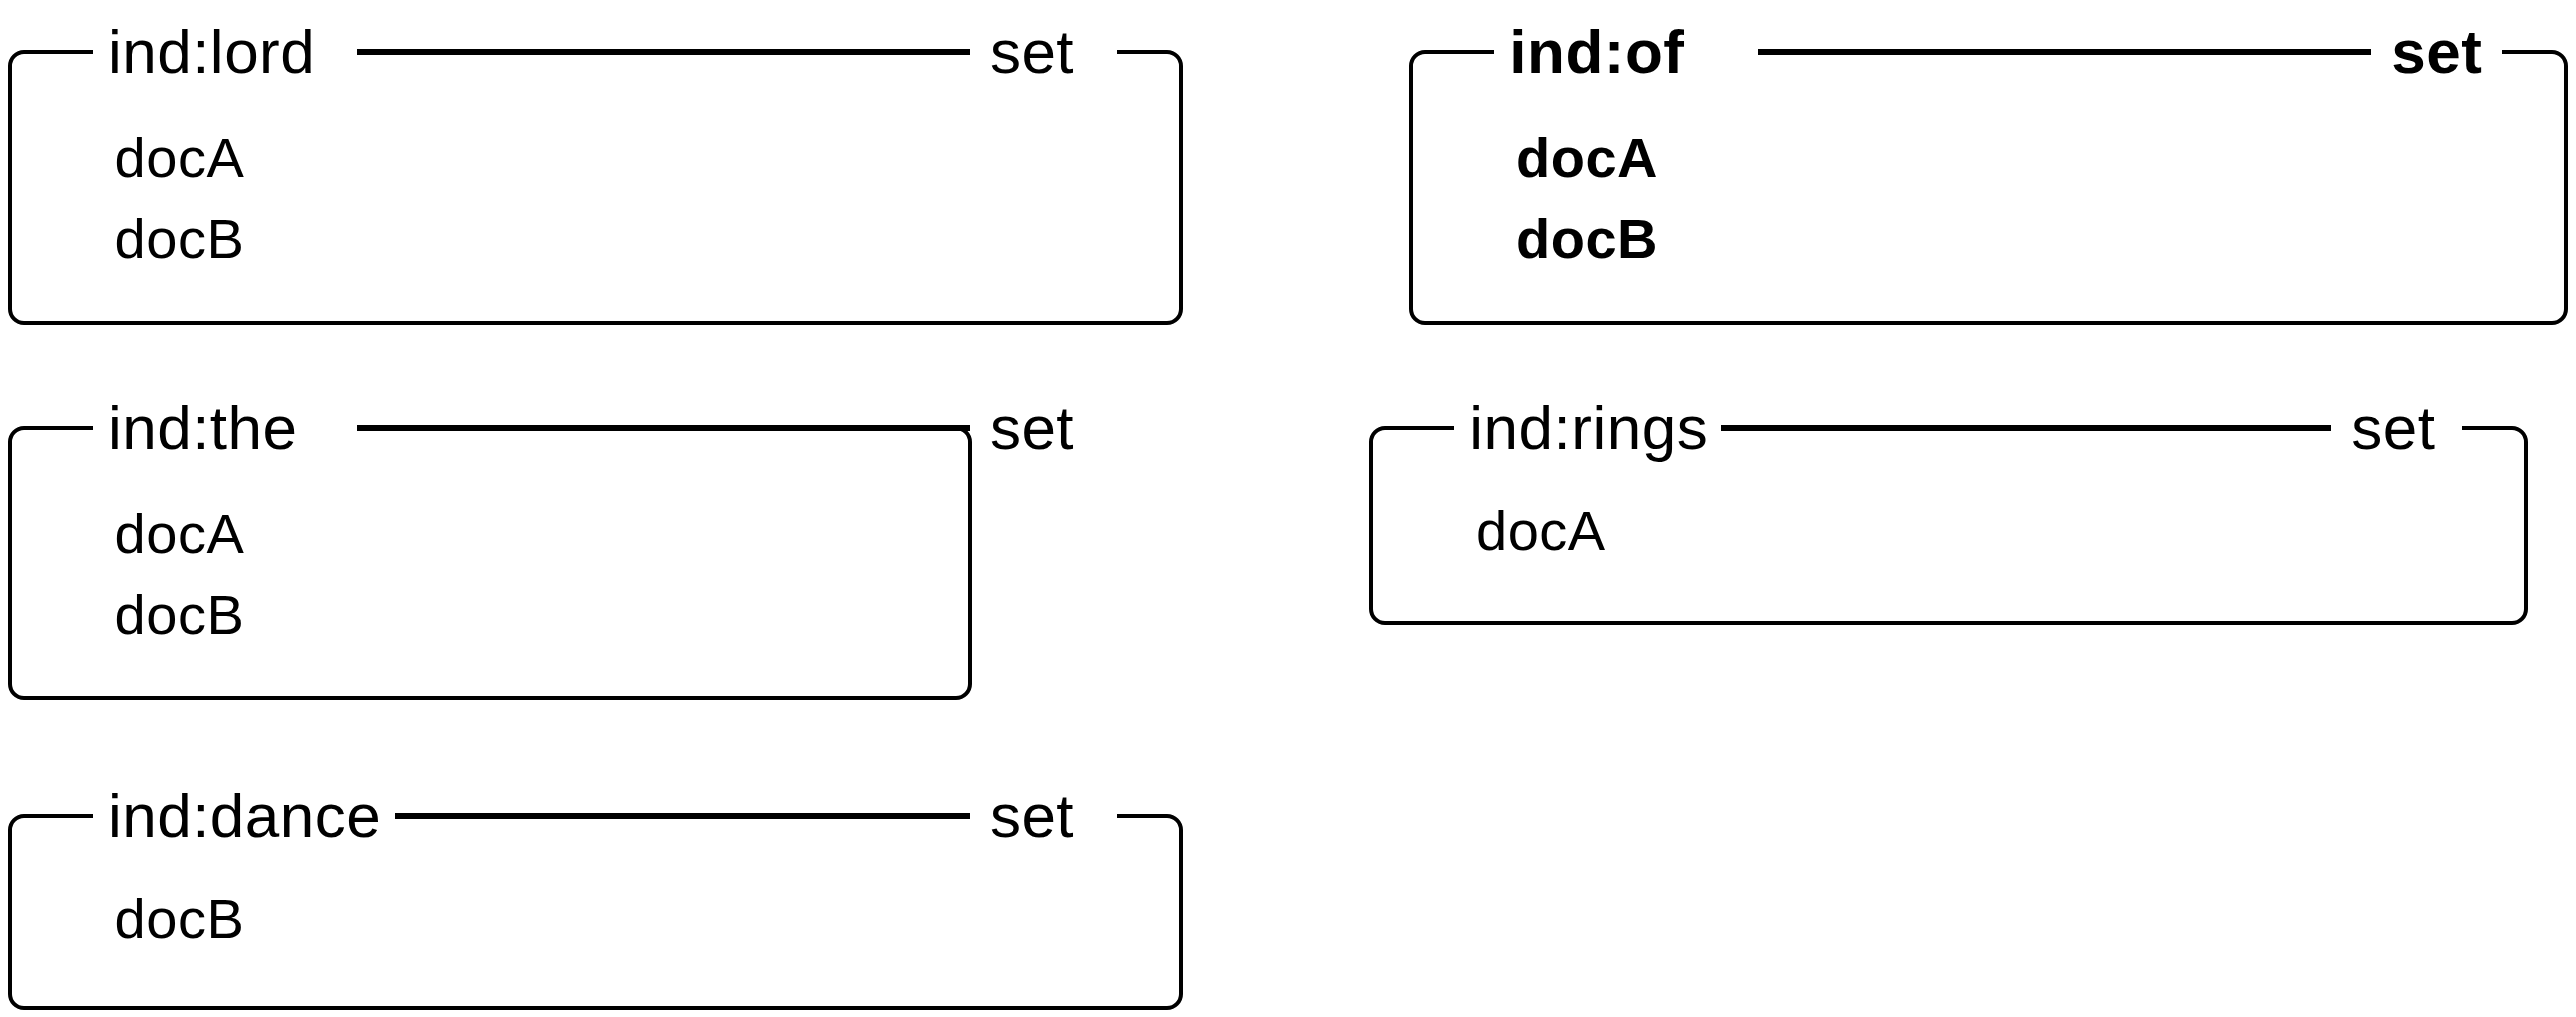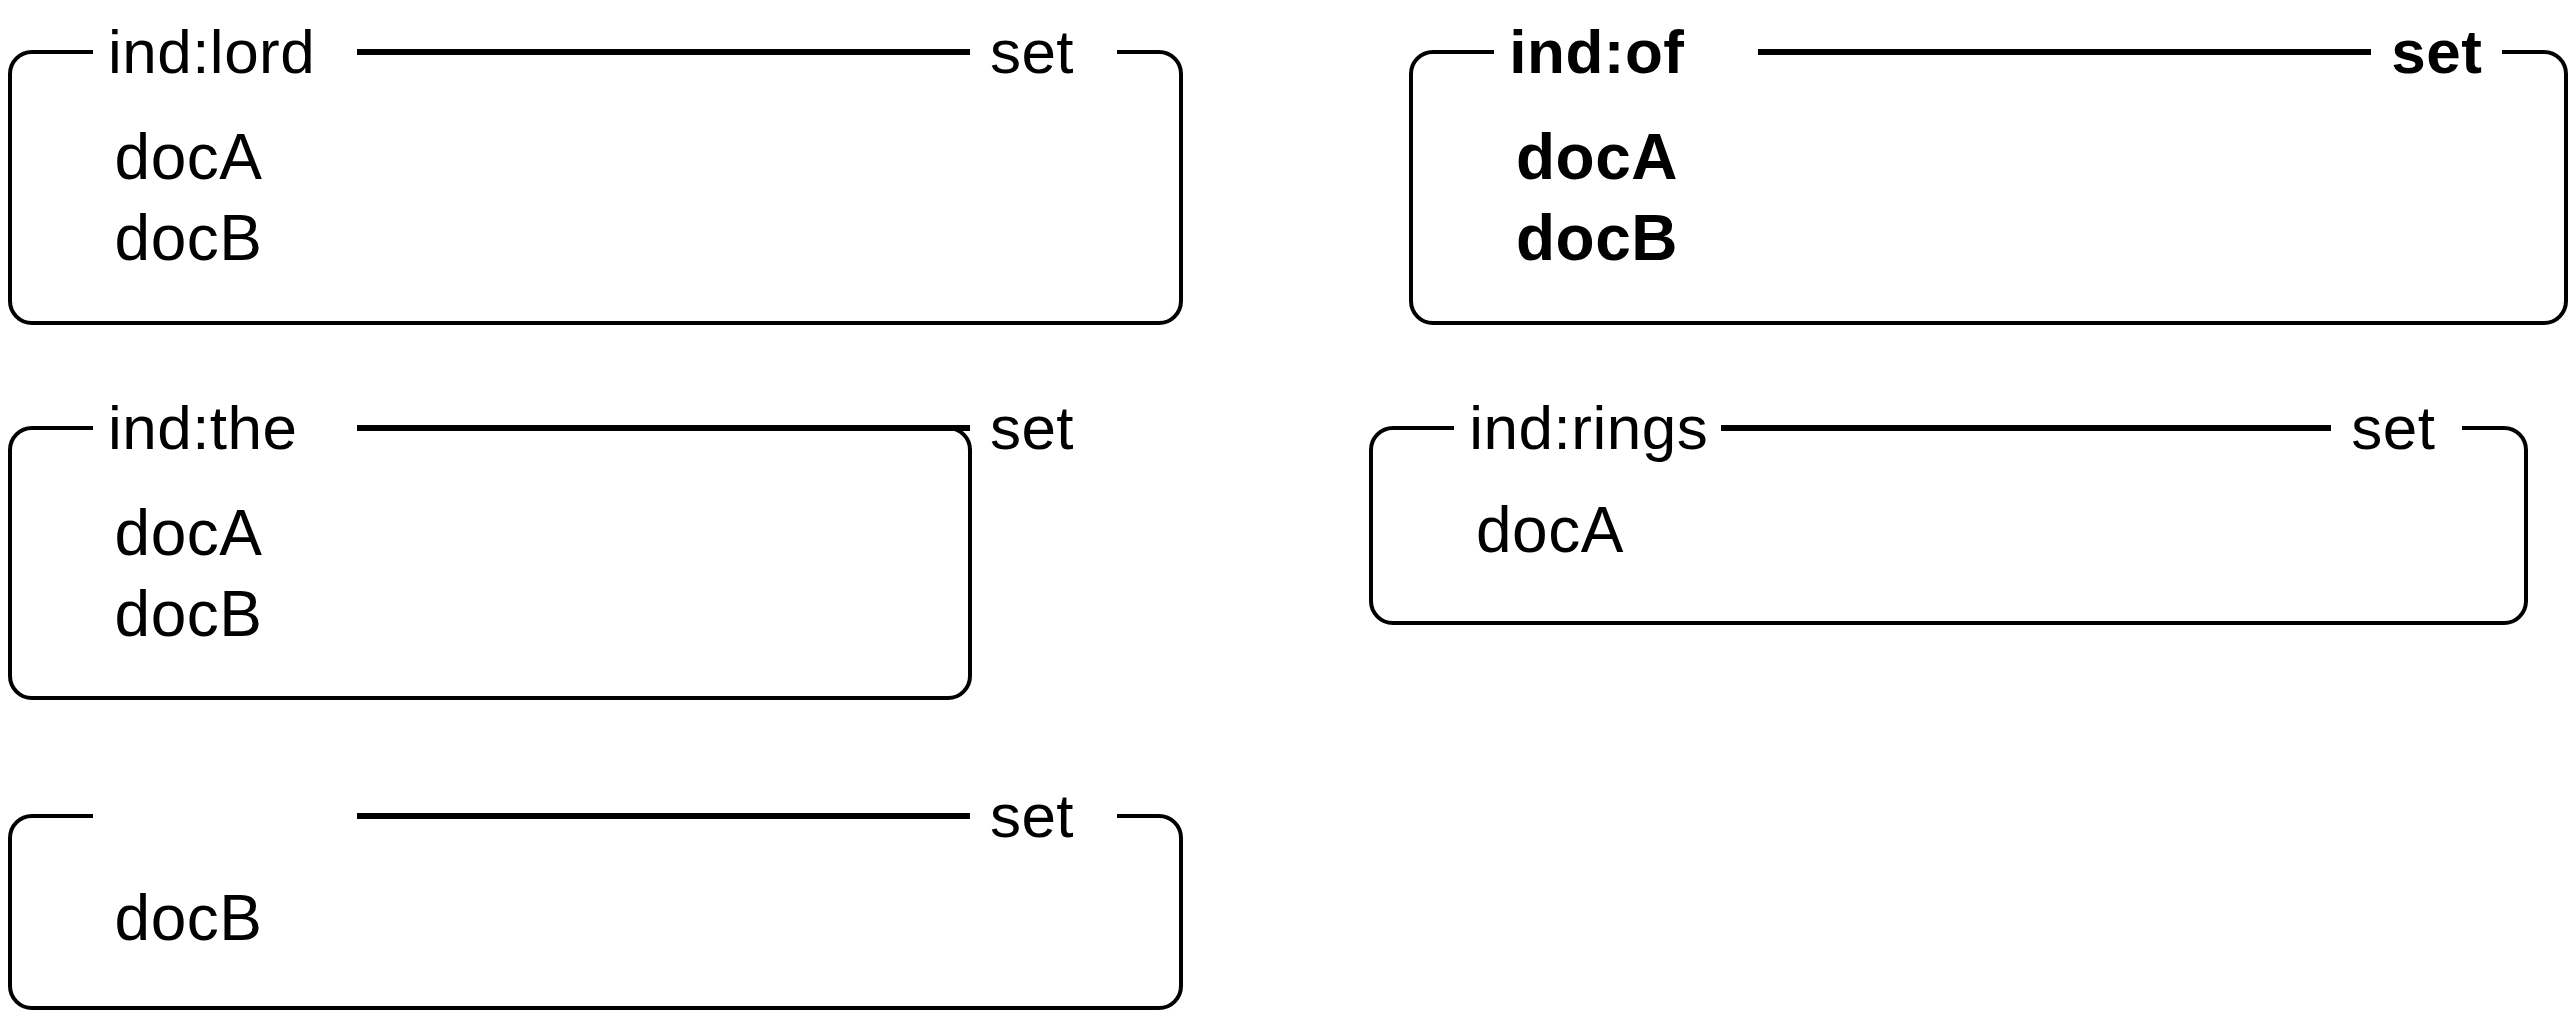--- a/index.html
+++ b/index.html
@@ -9,21 +9,21 @@
     width: 2576px;
     height: 1017px;
     background: var(--bg, #ffffff);
     overflow: hidden;
     font-family: "Liberation Sans", sans-serif;
     color: var(--ink, #000000);
   }
   .box {
     position: absolute;
     border: 4.7px solid var(--ink, #000000);
-    border-radius: 24px;
+    border-radius: 16px;
     background: var(--bg, #ffffff);
   }
   
   .box .mask {
     position: absolute;
     left: 81px;
     right: 62px;
     top: -5.2px;
     height: 5.7px;
     background: var(--bg, #ffffff);
@@ -47,21 +47,21 @@
     font-size: 62px;
     letter-spacing: 0.5px;
     background: var(--bg, #ffffff);
     padding: 0 13.3px;
     z-index: 3;
     white-space: nowrap;
   }
   .box .key { left: 83px; }
   .box .type { left: 965px; }
   .box .body {
-    font-size: 64px;
+    font-size: 56px;
     letter-spacing: 0.5px;
     line-height: 81px;
   }
   .box.tall  .body { padding: 63px 0 0 103px; }
   .box.short .body { padding: 60px 0 0 103px; }
 </style>
 </head>
 <body>
 
 <div class="canvas">
@@ -84,20 +84,21 @@
     <span class="type">set</span>
     <div class="body">
       <div class="member">docA</div>
       <div class="member">docB</div>
     </div>
   </div>
 
   <div class="box short" style="left:7.6px; top:814px; width:1175px; height:196px;">
     <div class="mask"></div>
     <div class="rule"></div>
+    <span class="key">ind:dance</span>
     <span class="type">set</span>
     <div class="body">
       <div class="member">docB</div>
     </div>
   </div>
 
   <div class="box tall" style="left:1409px; top:50px; width:1159px; height:275px;font-weight:bold;">
     <div class="mask"></div>
     <div class="rule"></div>
     <span class="key">ind:of</span>

